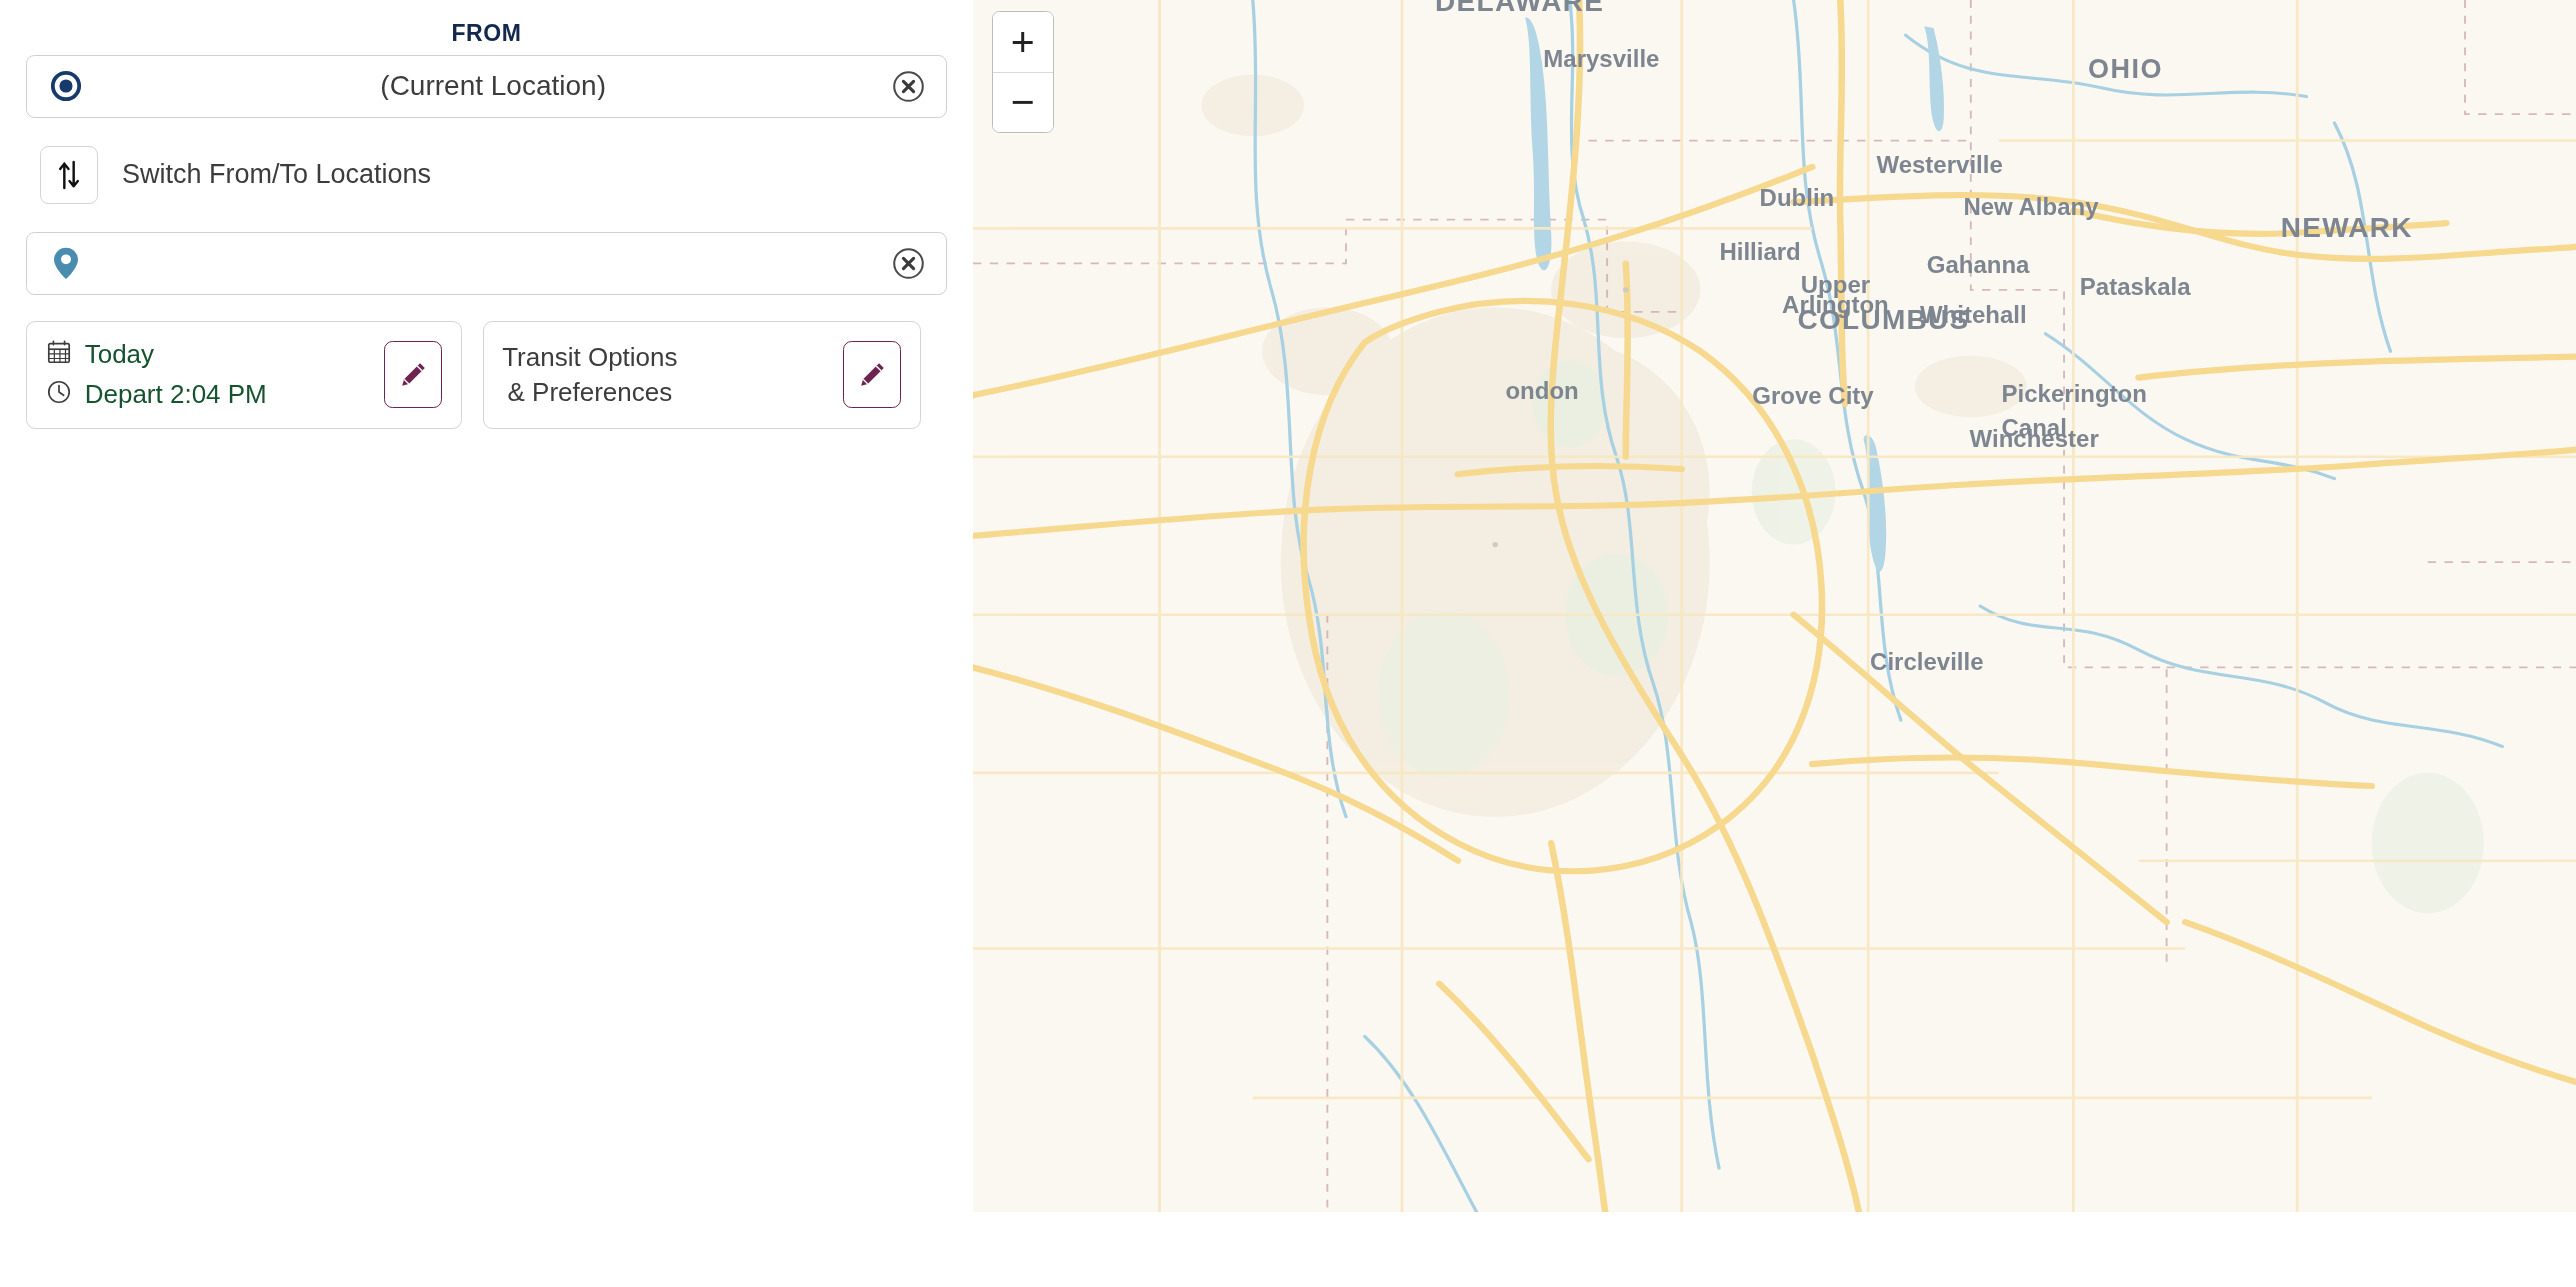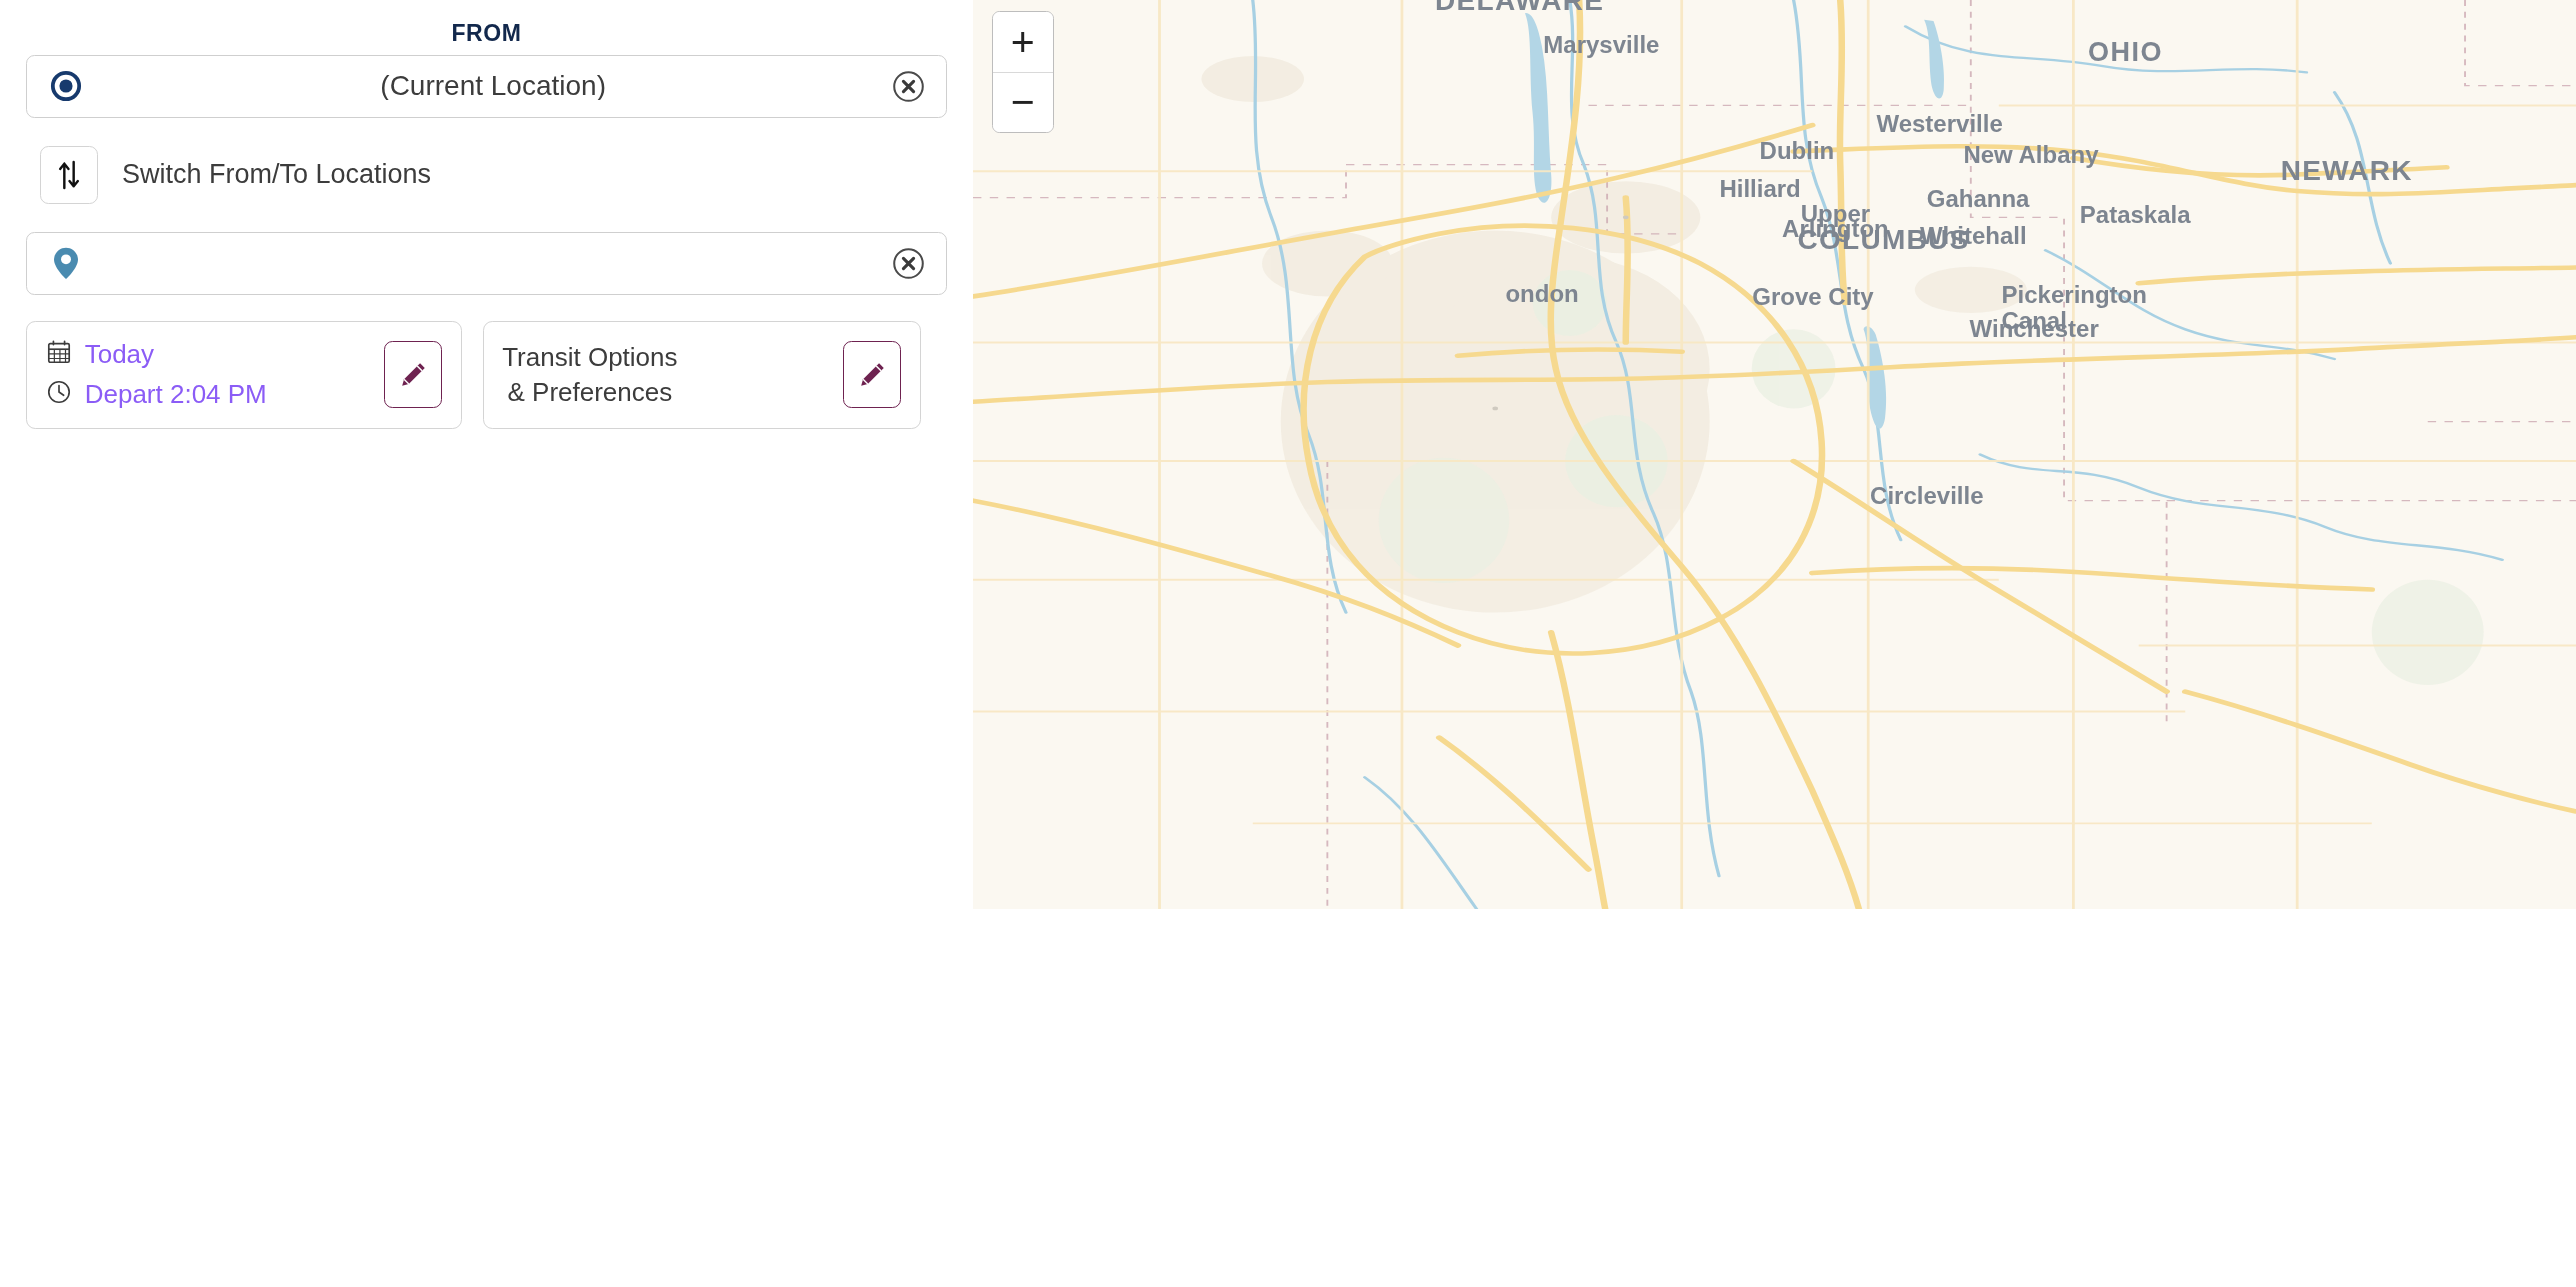--- a/index.html
+++ b/index.html
@@ -85,36 +85,36 @@
     padding: 17px 18.7px;
     display: flex;
     align-items: center;
     justify-content: space-between;
     gap: 22.4px;
     min-height: 104px;
   }
   .opt-card.date-card { width: 436px; }
   .opt-card.prefs-card { width: 438px; }
   .card-lines { display: flex; flex-direction: column; gap: 9.3px; }
-  .card-line { display: flex; align-items: center; gap: 13px; font-size: 26px; color: #8b5cf6; line-height: 1.05; white-space: nowrap; }
+  .card-line { display: flex; align-items: center; gap: 13px; font-size: 26px; color: #14532d; line-height: 1.05; white-space: nowrap; }
   .card-text-block { font-size: 26px; color: #3c3c3c; line-height: 1.32; }
   .edit-btn {
     width: 58px; height: 67px;
     border: 1.9px solid #6e2250;
     border-radius: 8.4px;
     background: #fff;
     display: flex; align-items: center; justify-content: center;
     cursor: pointer; flex: 0 0 58px;
   }
 
   
   .map {
     position: relative;
     flex: 1 1 auto;
-    height: 909px;
+    height: 1212px;
     background: #fbf8f1;
     overflow: hidden;
   }
   .map svg.basemap { position: absolute; inset: 0; width: 100%; height: 100%; display: block; }
   .map-label {
     position: absolute;
     color: #7d8590;
     font-weight: bold;
     white-space: nowrap;
     transform: translate(-50%, -50%);

